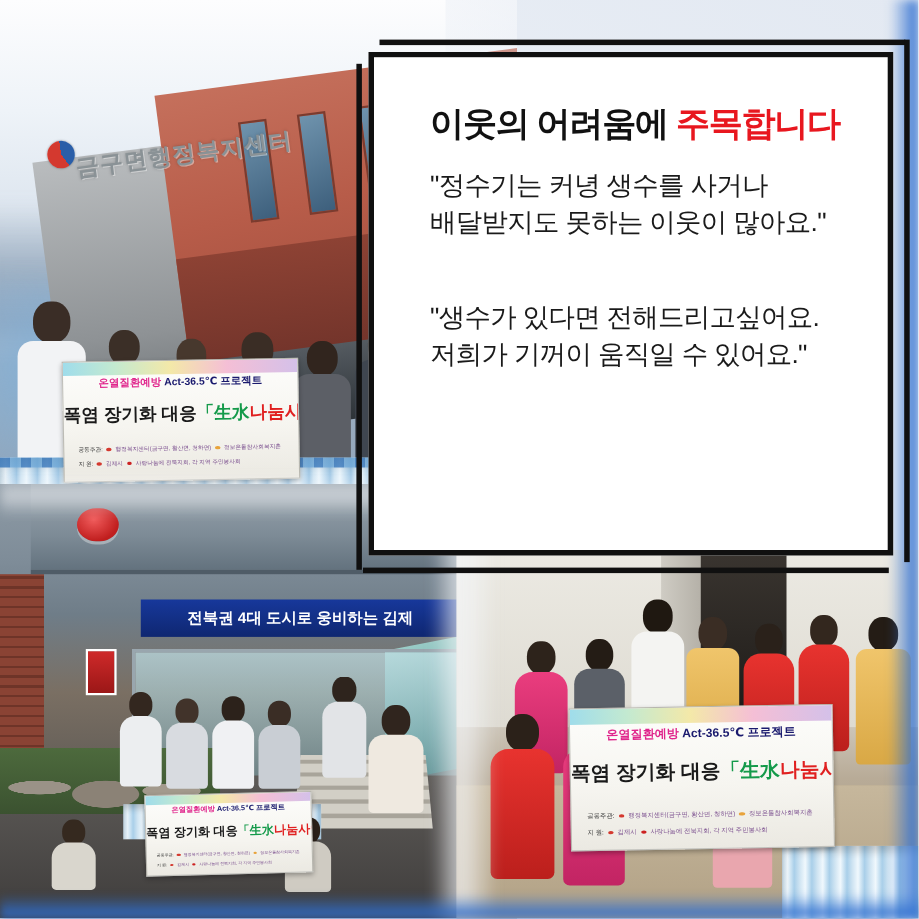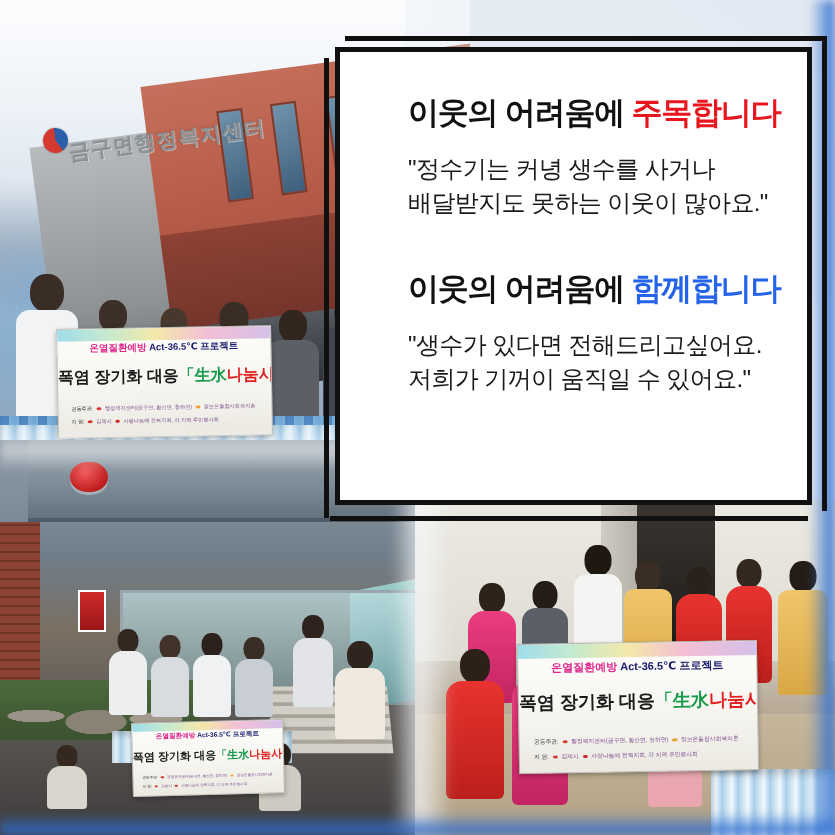--- a/index.html
+++ b/index.html
@@ -284,21 +284,21 @@
     border:5px solid #101010;
     z-index:20;
   }
   
   .accent-line { position:absolute; background:#101010; z-index:19; }
   #acc-top     { left:345px;  top:36px;  width:478px; height:5px; }
   #acc-right   { left:822px;  top:36px;  width:5px;   height:475px; }
   #acc-bottom  { left:330px;  top:516px; width:478px; height:5px; }
   #acc-left    { left:324px;  top:58px;  width:5px;   height:460px; }
 
-  #panel .inner { padding: 44px 0 0 68px; }
+  #panel .inner { padding: 44px 0 0 51px; }
 
   .headline {
     font-size: 31px; font-weight: bold; color:#111111;
     letter-spacing:-1.2px; white-space:nowrap; line-height:1.1;
   }
   .headline .hl-red  { color:#e8171f; }
   .headline .hl-blue { color:#2563e8; }
 
   .quote {
     margin-top:22px; font-size:24px; color:#1a1a1a;
@@ -400,20 +400,23 @@
   <div class="photo" id="photo-bl">
     <div class="brickwall"></div>
     <div class="canopy"></div>
     <div class="glassdoor"></div>
 
     <div class="awning">
       <div class="awning-logo"></div>
       <div class="awning-sub"></div>
     </div>
 
+    <div class="bluestrip">
+      <span>전북권 4대 도시로 웅비하는 김제</span>
+    </div>
     <div class="redsign"></div>
 
     <div class="ground"></div>
     <div class="rocks"></div>
     <div class="steps"></div>
 
     <div class="person" style="left:108px;bottom:120px;width:40px;height:86px;">
       <div class="head" style="top:0;width:21px;height:24px;background:#33271f;"></div>
       <div class="body" style="top:22px;width:38px;height:64px;background:#eceef0;"></div>
     </div>
@@ -569,24 +572,20 @@
         <span>이웃의 어려움에</span>
         <span class="hl-red">주목합니다</span>
       </div>
 
       <div class="quote">
         <span class="qline">"정수기는 커녕 생수를 사거나</span>
         <span class="qline">배달받지도 못하는 이웃이 많아요."</span>
       </div>
 
       <div class="block2">
-        <div class="headline">
-          <span>이웃의 어려움에</span>
-          <span class="hl-blue">함께합니다</span>
-        </div>
 
         <div class="quote">
           <span class="qline">"생수가 있다면 전해드리고싶어요.</span>
           <span class="qline">저희가 기꺼이 움직일 수 있어요."</span>
         </div>
       </div>
 
     </div>
   </div>
 

